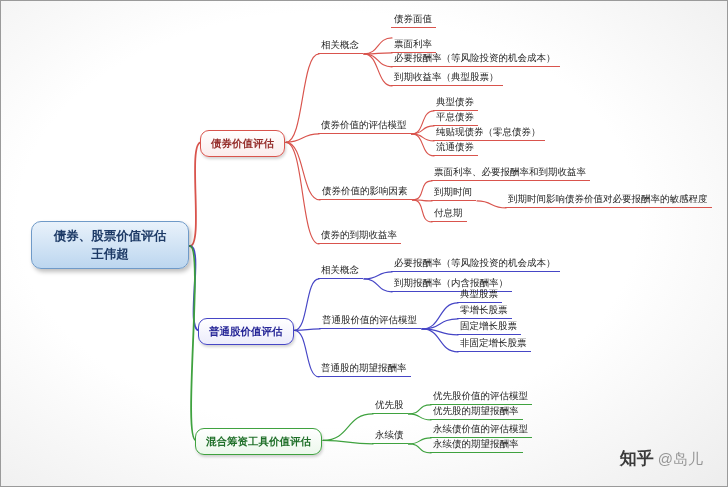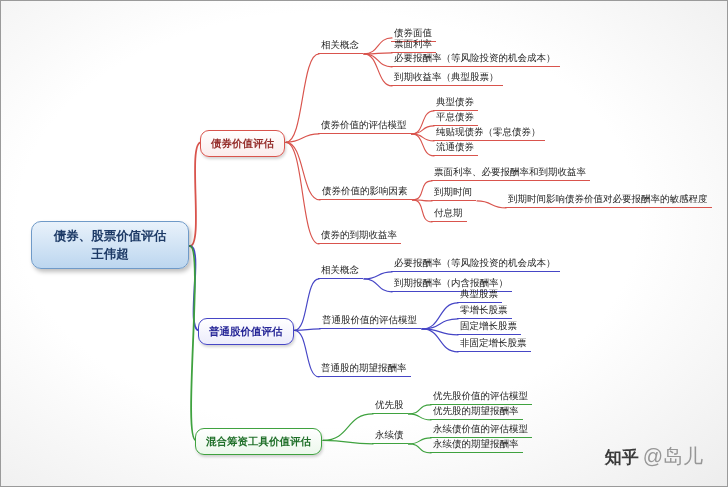--- a/index.html
+++ b/index.html
@@ -53,21 +53,21 @@
     box-shadow:2px 3px 4px rgba(0,0,0,.25);
     cursor:default;
   }
 
   .watermark{
     position:absolute;right:24px;bottom:16px;
     display:flex;align-items:baseline;gap:4px;
     user-select:none;
   }
   .wm-brand{font-size:17px;font-weight:bold;color:#3a3a3a;}
-  .wm-user{font-size:20px;color:#979797;}
+  .wm-user{font-size:15px;color:#979797;}
 </style>
 </head>
 <body>
 
 <div id="canvas" class="canvas">
   <svg id="edges" width="728" height="487">
       <path d="M 189.0 245.0 C 203.0 245.0, 186.0 141.3, 200.0 141.3" fill="none" stroke="#d9544d" stroke-width="1.8" stroke-linecap="round"></path>
       <path d="M 285.0 141.3 C 303.1 141.3, 299.9 52.9, 318.0 52.9" fill="none" stroke="#d9544d" stroke-width="1.15" stroke-linecap="round"></path>
       <path d="M 363.0 52.9 C 378.4 52.9, 375.6 36.9, 391.0 36.9" fill="none" stroke="#d9544d" stroke-width="1.15" stroke-linecap="round"></path>
       <path d="M 363.0 52.9 C 378.4 52.9, 375.6 51.9, 391.0 51.9" fill="none" stroke="#d9544d" stroke-width="1.15" stroke-linecap="round"></path>
@@ -104,21 +104,21 @@
     </svg>
 
   <div id="root" class="root-box" style="left:30px;top:220px;">
     <span>债券、股票价值评估</span>
     <span>王伟超</span>
   </div>
 
   <div id="b1" class="box red" style="left:199px;top:129px;">债券价值评估</div>
 
   <div id="b1_1" class="t red" style="left:317px;top:37px;">相关概念</div>
-  <div id="b1_1_1" class="t red" style="left:390px;top:25px;">债券面值</div>
+  <div id="b1_1_1" class="t red" style="left:390px;top:11px;">债券面值</div>
   <div id="b1_1_2" class="t red" style="left:390px;top:36px;">票面利率</div>
   <div id="b1_1_3" class="t red" style="left:390px;top:50px;">必要报酬率（等风险投资的机会成本）</div>
   <div id="b1_1_4" class="t red" style="left:390px;top:69px;">到期收益率（典型股票）</div>
 
   <div id="b1_2" class="t red" style="left:317px;top:117px;">债券价值的评估模型</div>
   <div id="b1_2_1" class="t red" style="left:432px;top:94px;">典型债券</div>
   <div id="b1_2_2" class="t red" style="left:432px;top:109px;">平息债券</div>
   <div id="b1_2_3" class="t red" style="left:432px;top:124px;">纯贴现债券（零息债券）</div>
   <div id="b1_2_4" class="t red" style="left:432px;top:139px;">流通债券</div>
 

